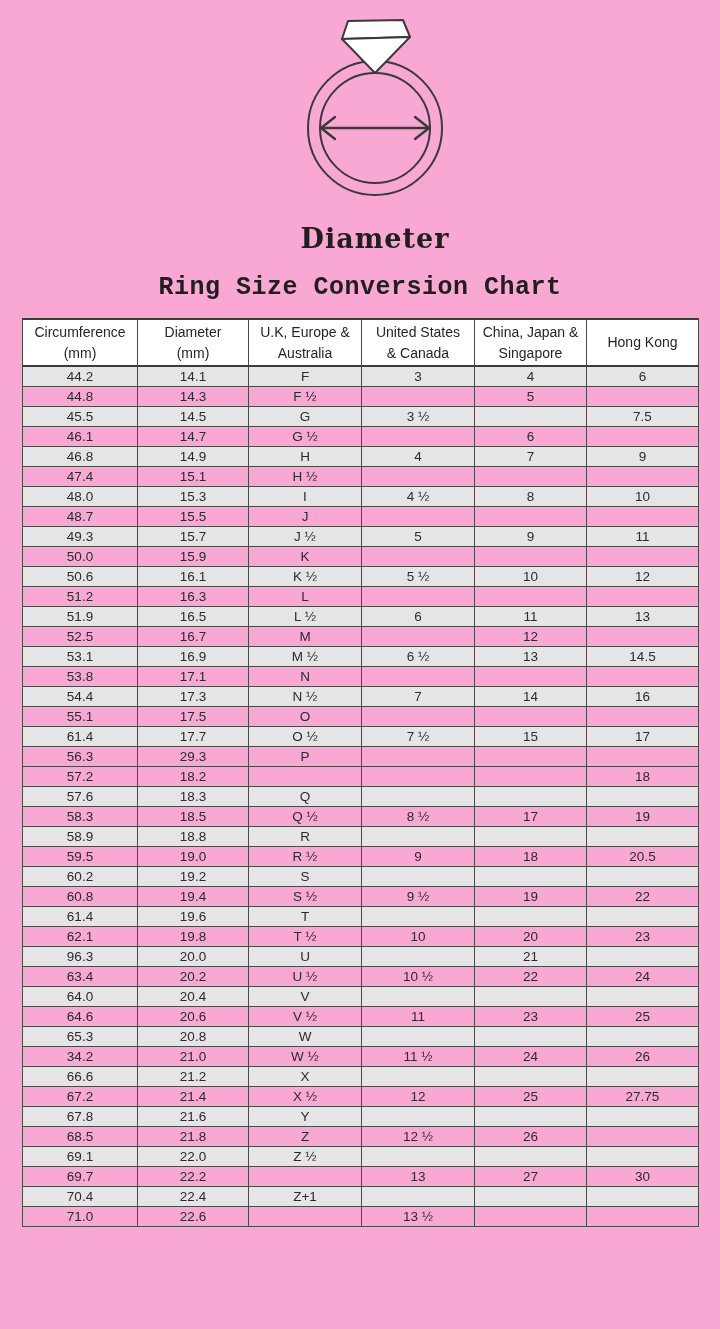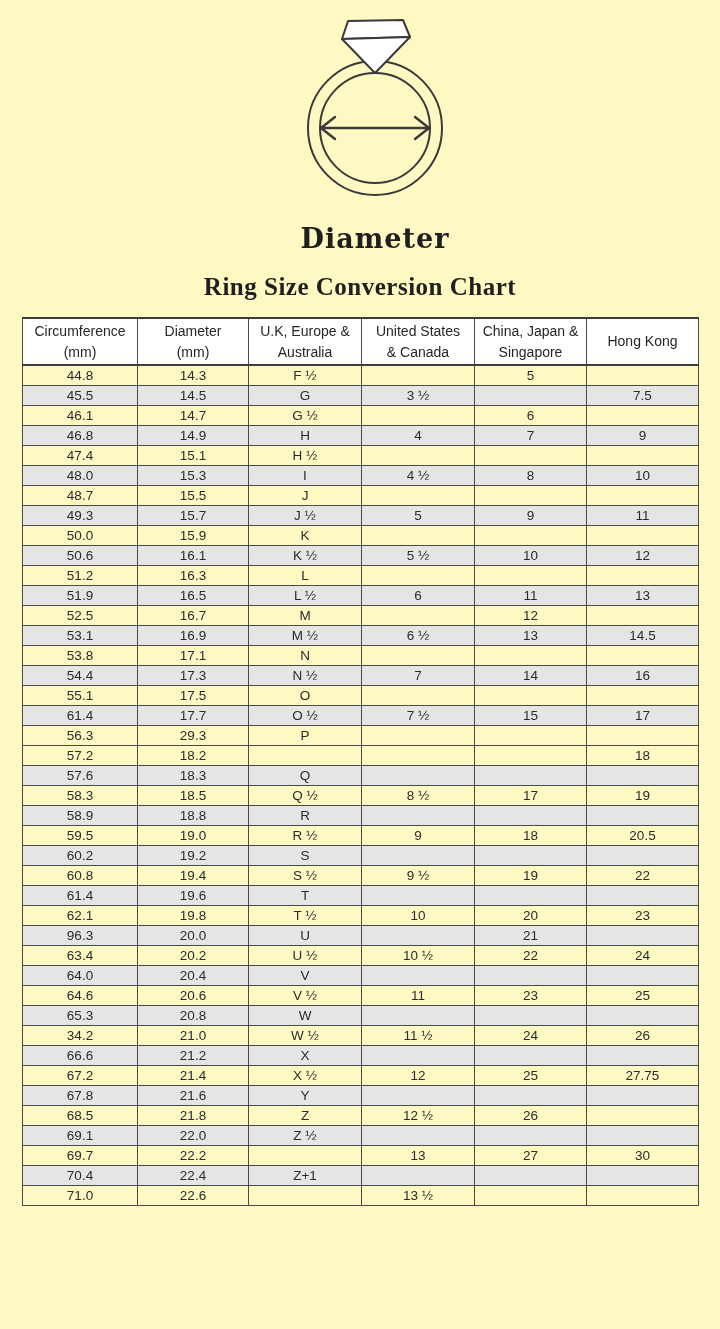--- a/index.html
+++ b/index.html
@@ -8,21 +8,21 @@
     padding: 0;
     background: #ffffff;
     width: 720px;
     font-family: "Liberation Sans", sans-serif;
     color: #2f2f2f;
   }
   .page {
     width: 720px;
     height: 1329px;
     overflow: hidden;
-    background: #fef9c3;
+    background: #f9a8d4;
   }
 
   
   .figure-wrap {
     position: relative;
     width: 720px;
     padding-top: 18px;
   }
   .ring-svg {
     display: block;
@@ -36,21 +36,21 @@
     font-family: "DejaVu Serif", serif;
     font-weight: bold;
     font-size: 27px;
     letter-spacing: 1px;
     color: #1f1f1f;
   }
   .chart-title {
     margin-top: 19px;
     width: 720px;
     text-align: center;
-    font-family: Liberation Serif, serif;
+    font-family: Liberation Mono, monospace;
     font-weight: bold;
     font-size: 25px;
     letter-spacing: 0.5px;
     color: #1f1f1f;
   }
 
   
   table.ring-table {
     border-collapse: collapse;
     margin: 16px 16px 0 22px;
@@ -135,20 +135,28 @@
 Australia</th>
         <th>United States
 &amp; Canada</th>
         <th>China, Japan &amp;
 Singapore</th>
         <th>Hong Kong</th>
       </tr>
     </thead>
     <tbody>
 
+    <tr class="alt">
+          <td>44.2</td>
+          <td>14.1</td>
+          <td>F</td>
+          <td>3</td>
+          <td>4</td>
+          <td>6</td>
+        </tr>
         <tr>
           <td>44.8</td>
           <td>14.3</td>
           <td>F ½</td>
           <td></td>
           <td>5</td>
           <td></td>
         </tr>
         <tr class="alt">
           <td>45.5</td>

